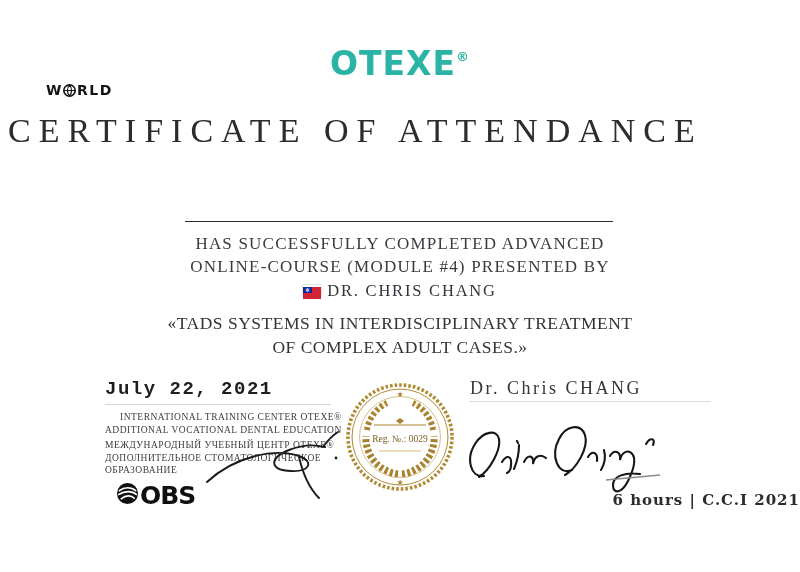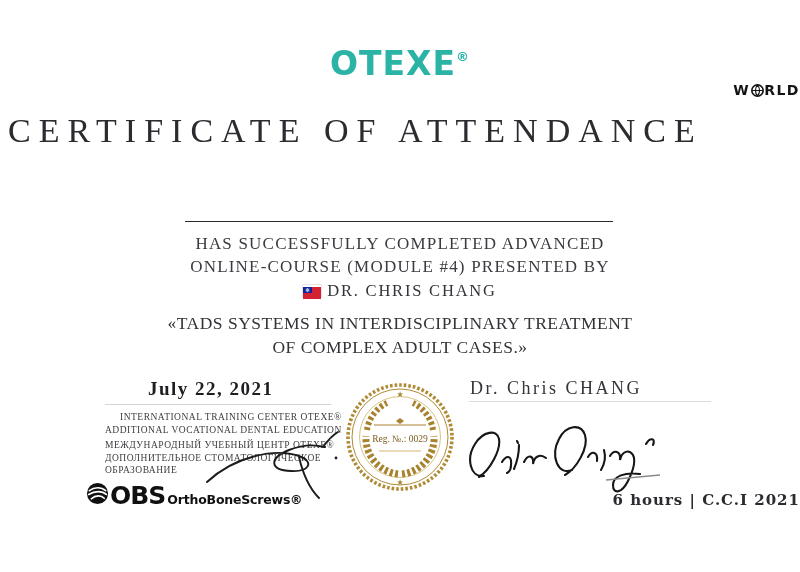--- a/index.html
+++ b/index.html
@@ -14,21 +14,21 @@
     font-family:"Liberation Serif","DejaVu Serif",serif;color:var(--ink);
   }
   
   .logo-top{
     position:absolute;top:44px;left:0;right:0;text-align:center;
     font-family:"DejaVu Sans","Liberation Sans",sans-serif;
     font-weight:800;font-size:33px;letter-spacing:1px;color:var(--teal);
   }
   .logo-top .reg{font-size:13px;vertical-align:14px;font-weight:700;}
   .logo-world{
-    position:absolute;top:82px;left:0;right:0;text-align:right;padding-left:36px;
+    position:absolute;top:82px;left:0;right:0;text-align:left;padding-left:46px;
     font-family:"DejaVu Sans","Liberation Sans",sans-serif;
     font-weight:800;font-size:14px;letter-spacing:1.5px;color:#141414;
   }
   .logo-world .globe{display:inline-block;vertical-align:-2px;margin:0 .5px;}
   
   .title{
     position:absolute;top:112px;left:0;right:0;margin:0;text-align:left;
     font-size:34px;font-weight:500;letter-spacing:8px;padding-left:8px;
     color:#2B2B30;white-space:nowrap;
   }
@@ -49,30 +49,30 @@
   }
   .presenter-row .flag{display:inline-block;width:18px;height:12px;box-shadow:0 0 0 .5px #c9c9c9;}
   .presenter{font-size:16.5px;letter-spacing:1.8px;color:#33333a;white-space:nowrap;}
   .quote{position:absolute;left:0;right:0;text-align:center;font-size:17.5px;
     letter-spacing:.5px;color:#333338;white-space:nowrap;}
   .quote1{top:313px;}
   .quote2{top:337px;}
   
   .date{
     position:absolute;left:105px;top:378px;
-    font-family:Liberation Serif, serif;
-    font-weight:700;font-size:19px;letter-spacing:1.5px;color:#1E1E22;margin-left:43px;
+    font-family:Liberation Mono, monospace;
+    font-weight:700;font-size:19px;letter-spacing:1.5px;color:#1E1E22;
   }
   .date-line{position:absolute;left:105px;top:404px;width:226px;border-top:1px solid #d6d6d6;}
   .org{position:absolute;left:105px;font-size:9.5px;letter-spacing:.5px;
     line-height:12.5px;color:#3D3D42;white-space:nowrap;}
   .org-en{top:411px;text-align:right;}
   .org-ru{top:439px;}
   .obs-row{
-    position:absolute;left:86px;top:481px;display:flex;align-items:center;
+    position:absolute;left:116px;top:481px;display:flex;align-items:center;
     font-family:"DejaVu Sans","Liberation Sans",sans-serif;color:#101010;
   }
   .obs-abbr{font-size:25px;font-weight:800;letter-spacing:-1px;margin-left:1px;}
   .obs-name{font-size:12.5px;font-weight:700;margin-left:2px;margin-top:7px;letter-spacing:-0.2px;}
   .sig-left{position:absolute;left:203px;top:424px;pointer-events:none;}
   
   .seal{position:absolute;left:343px;top:381px;}
   .hours{
     position:absolute;top:491px;left:0;right:0;text-align:right;padding-left:8px;
     font-family:"DejaVu Serif","Liberation Serif",serif;
@@ -138,21 +138,20 @@
   </div>
 
   <div class="obs-row">
     <span>
       <svg width="23" height="23" viewBox="0 0 24 24">
         <circle cx="12" cy="12" r="11" fill="#101010"></circle>
         <path d="M3.5 9 C8.5 5 16 5 20.5 9 M2.8 13 C9 9 17 9 21.2 13 M5.5 17.5 C10 13.5 16 13.5 19 17" stroke="#ffffff" stroke-width="1.7" fill="none" stroke-linecap="round"></path>
       </svg>
     </span>
     <span class="obs-abbr">OBS</span>
-    <span class="obs-name">OrthoBoneScrews®</span>
   </div>
 
   <span class="sig-left">
     <svg width="140" height="78" viewBox="0 0 140 78">
       <path d="M4 58 C32 32 72 24 96 32 C112 38 106 48 88 47 C66 46 66 34 86 26 C96 22 110 20 122 23 M96 33 C99 46 104 62 116 74 M120 23 C125 16 130 11 135 8" fill="none" stroke="#1c1c1c" stroke-width="1.9" stroke-linecap="round"></path>
       <circle cx="133" cy="34" r="1.4" fill="#1c1c1c"></circle>
     </svg>
   </span>
 
   <span class="seal">

